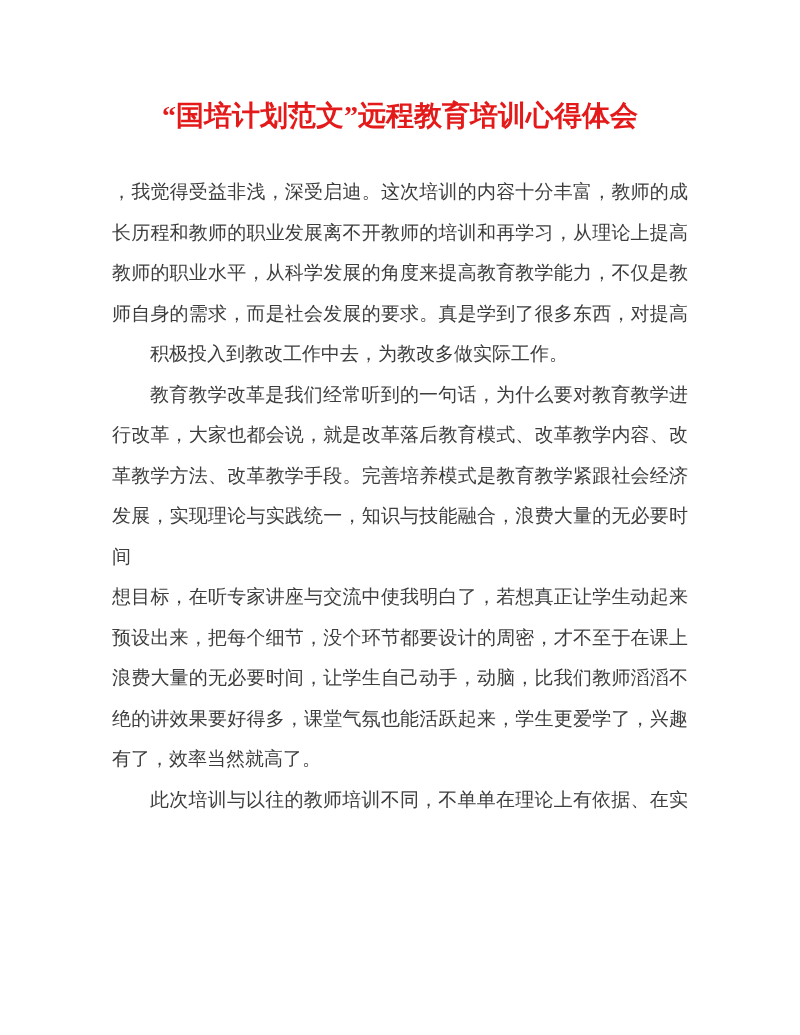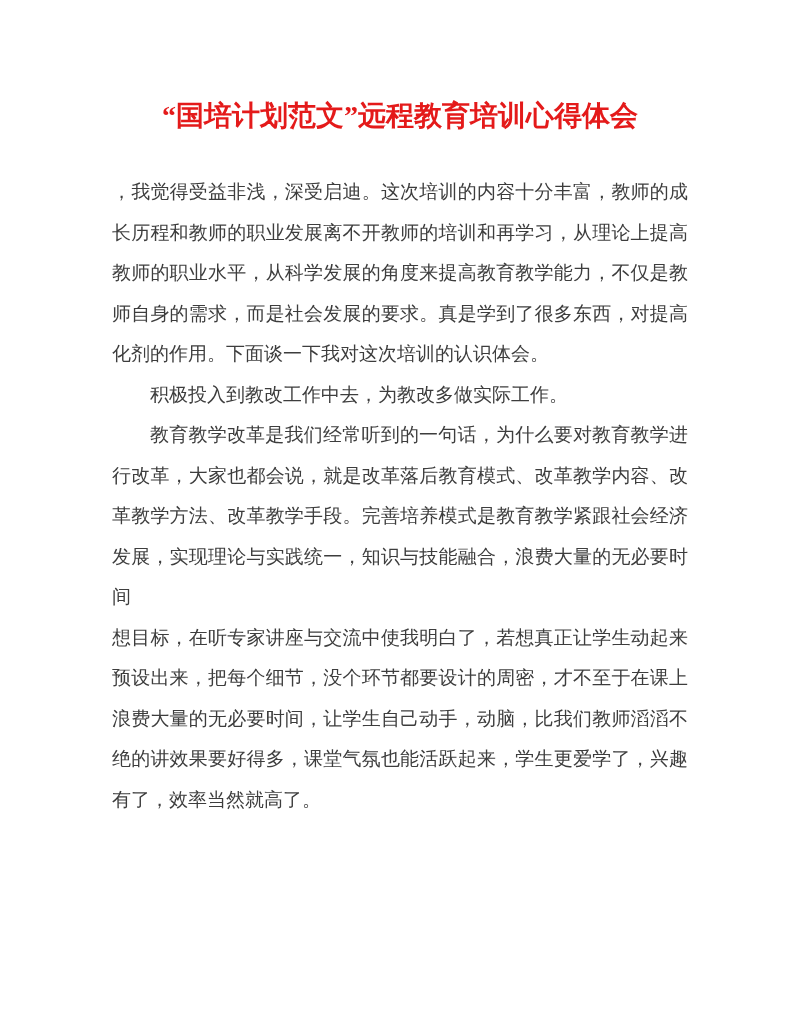--- a/index.html
+++ b/index.html
@@ -60,34 +60,36 @@
 
   <h1 class="doc-title">“国培计划范文”远程教育培训心得体会</h1>
 
   <div class="doc-body">
 
     <div class="paragraph">
       <div class="line">，我觉得受益非浅，深受启迪。这次培训的内容十分丰富，教师的成</div>
       <div class="line">长历程和教师的职业发展离不开教师的培训和再学习，从理论上提高</div>
       <div class="line">教师的职业水平，从科学发展的角度来提高教育教学能力，不仅是教</div>
       <div class="line">师自身的需求，而是社会发展的要求。真是学到了很多东西，对提高</div>
-      <div class="line end">化剂的作用。下面谈一下我对这次培训的认识体会。</div>
     </div>
 
     <div class="paragraph">
       <div class="line end indent">积极投入到教改工作中去，为教改多做实际工作。</div>
     </div>
 
     <div class="paragraph">
       <div class="line indent">教育教学改革是我们经常听到的一句话，为什么要对教育教学进</div>
       <div class="line">行改革，大家也都会说，就是改革落后教育模式、改革教学内容、改</div>
       <div class="line">革教学方法、改革教学手段。完善培养模式是教育教学紧跟社会经济</div>
       <div class="line">发展，实现理论与实践统一，知识与技能融合，浪费大量的无必要时间</div>
       <div class="line">想目标，在听专家讲座与交流中使我明白了，若想真正让学生动起来</div>
       <div class="line">预设出来，把每个细节，没个环节都要设计的周密，才不至于在课上</div>
       <div class="line">浪费大量的无必要时间，让学生自己动手，动脑，比我们教师滔滔不</div>
       <div class="line">绝的讲效果要好得多，课堂气氛也能活跃起来，学生更爱学了，兴趣</div>
       <div class="line end">有了，效率当然就高了。</div>
     </div>
 
+    <div class="paragraph">
+      <div class="line indent">此次培训与以往的教师培训不同，不单单在理论上有依据、在实</div>
+    </div>
 
   </div>
 </div>
 
 </body></html>

